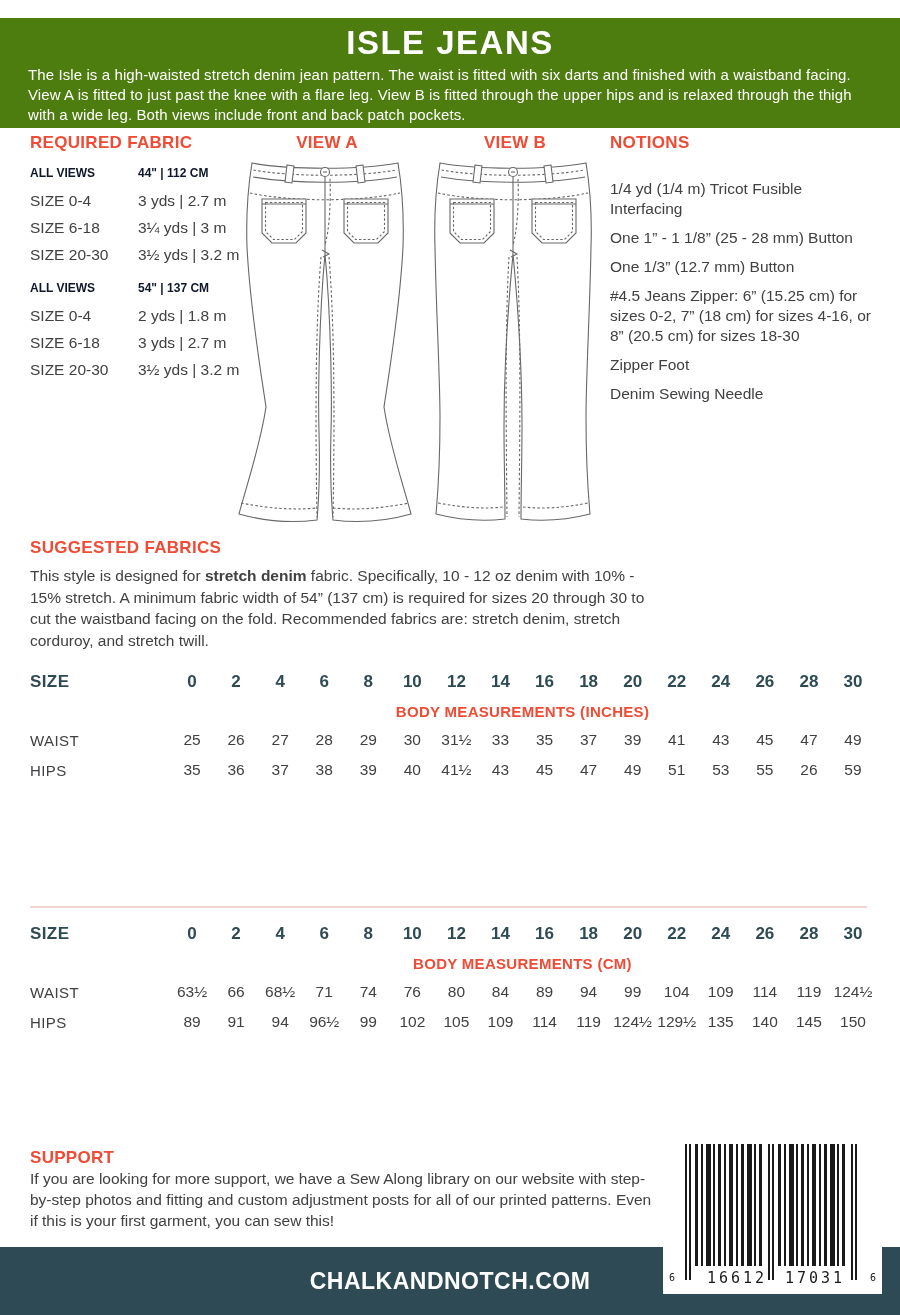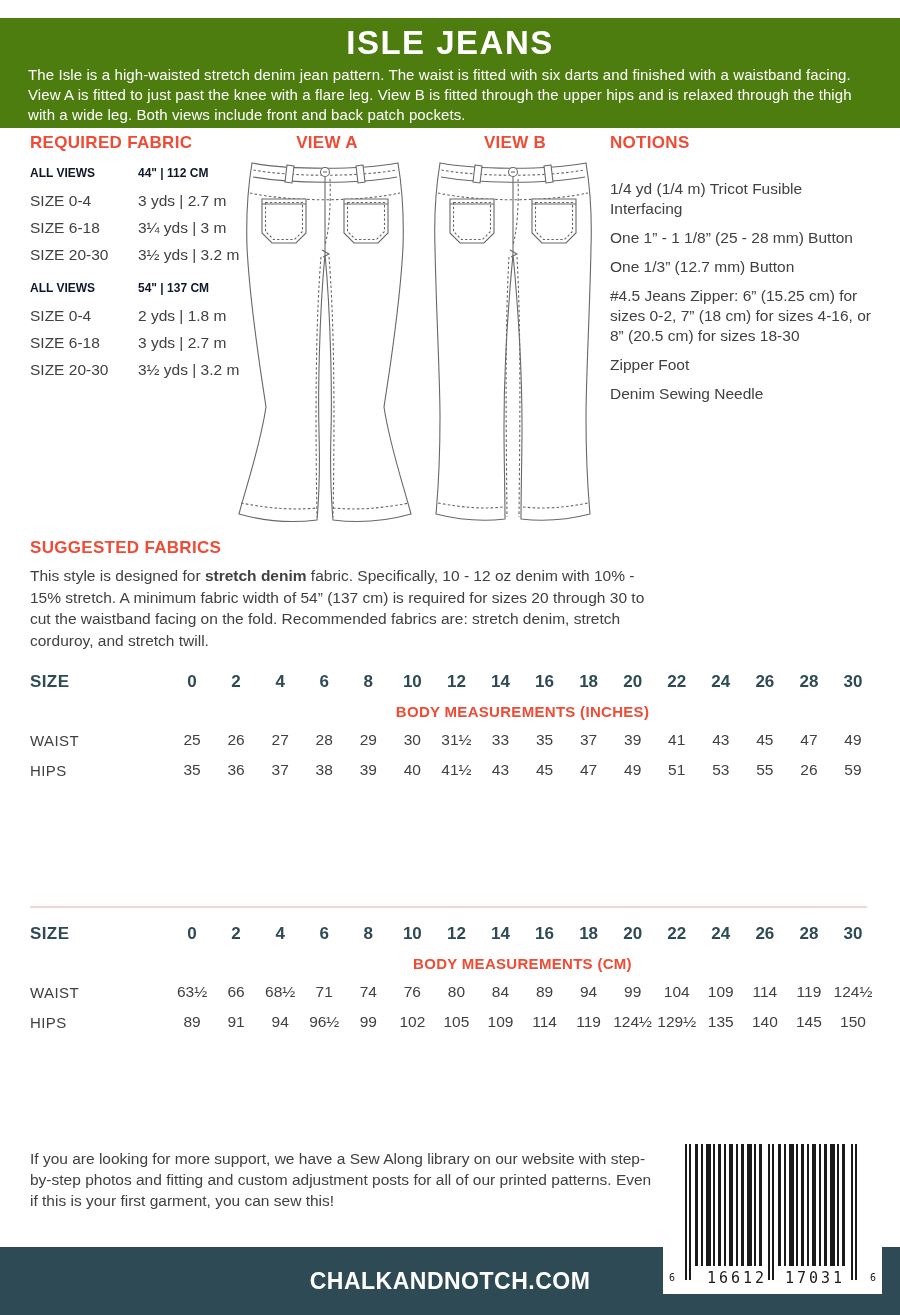--- a/index.html
+++ b/index.html
@@ -341,20 +341,21 @@
           <span class="st-cell">129½</span>
           <span class="st-cell">135</span>
           <span class="st-cell">140</span>
           <span class="st-cell">145</span>
           <span class="st-cell">150</span>
         </span>
     </div>
   </div>
 
   <div class="support">
+    <div class="orange-h">SUPPORT</div>
     <p>If you are looking for more support, we have a Sew Along library on our website with step-by-step photos and fitting and custom adjustment posts for all of our printed patterns. Even if this is your first garment, you can sew this!</p>
   </div>
 
   <div class="footer-band">
     <span class="site">CHALKANDNOTCH.COM</span>
   </div>
 
   <div class="barcode-box">
     <svg width="219" height="166" viewBox="0 0 219 166" fill="#1a1a1a">
       <rect x="22" y="16" width="2" height="136"></rect>

